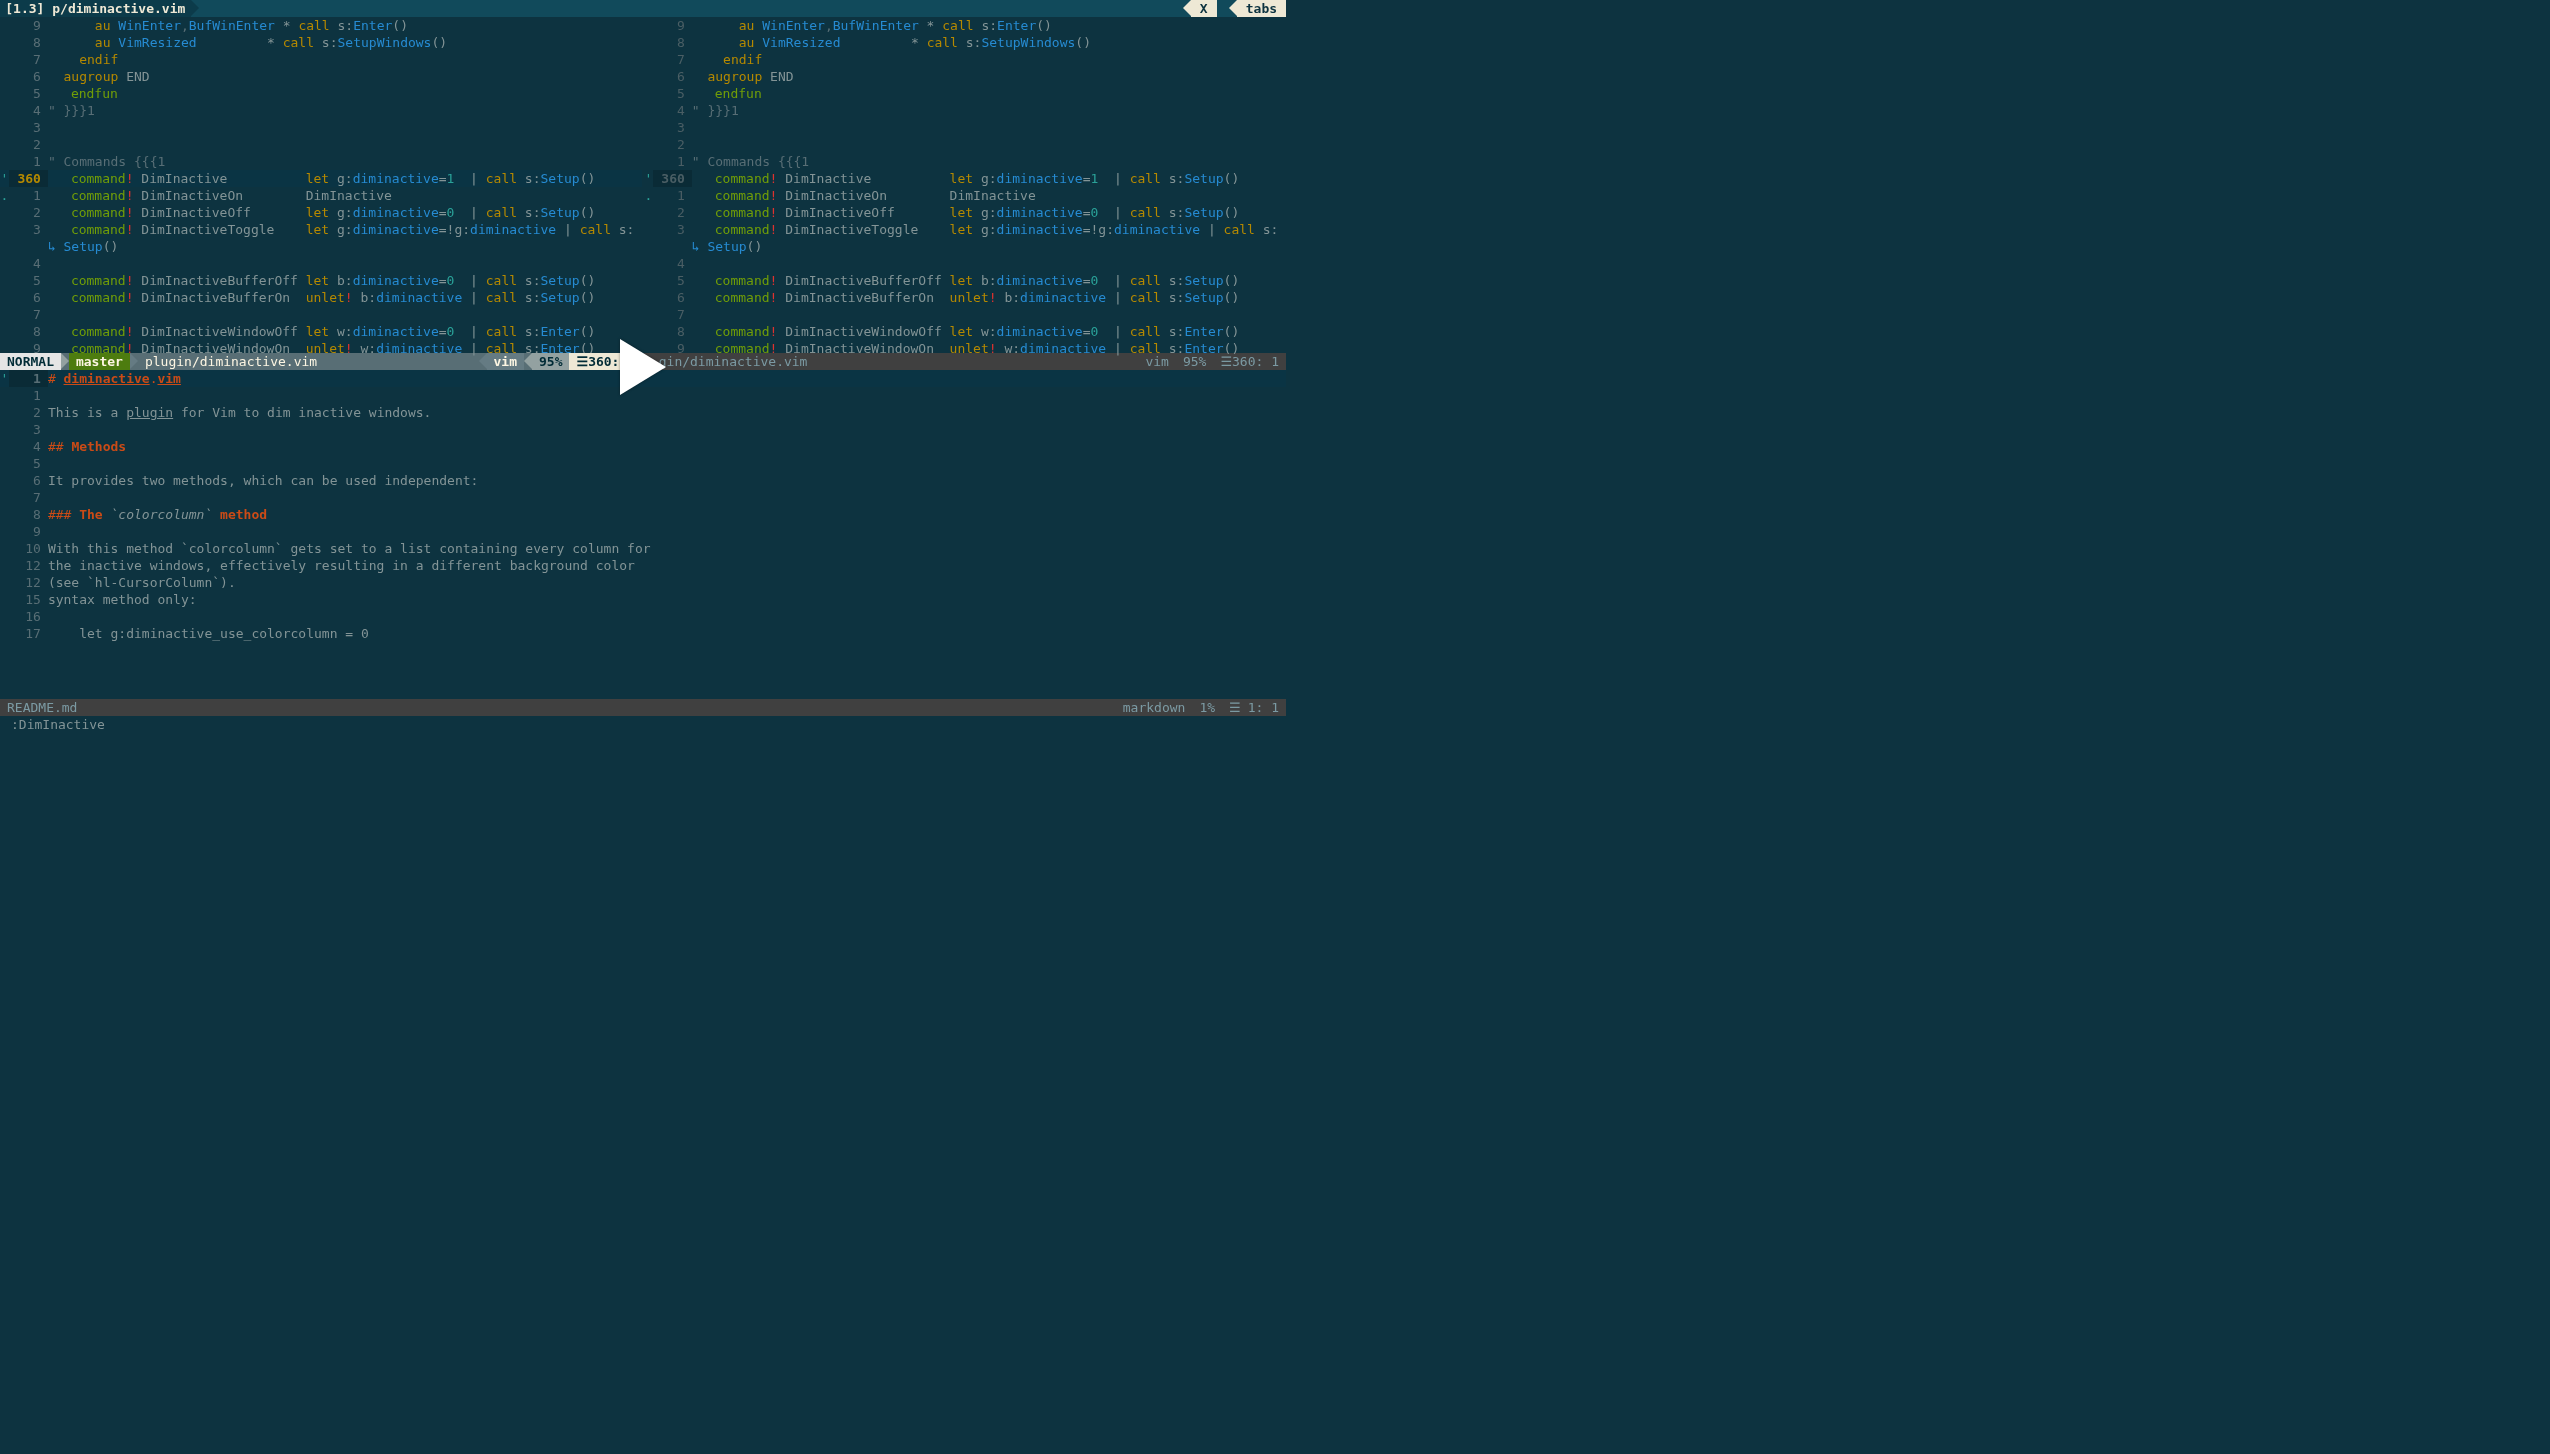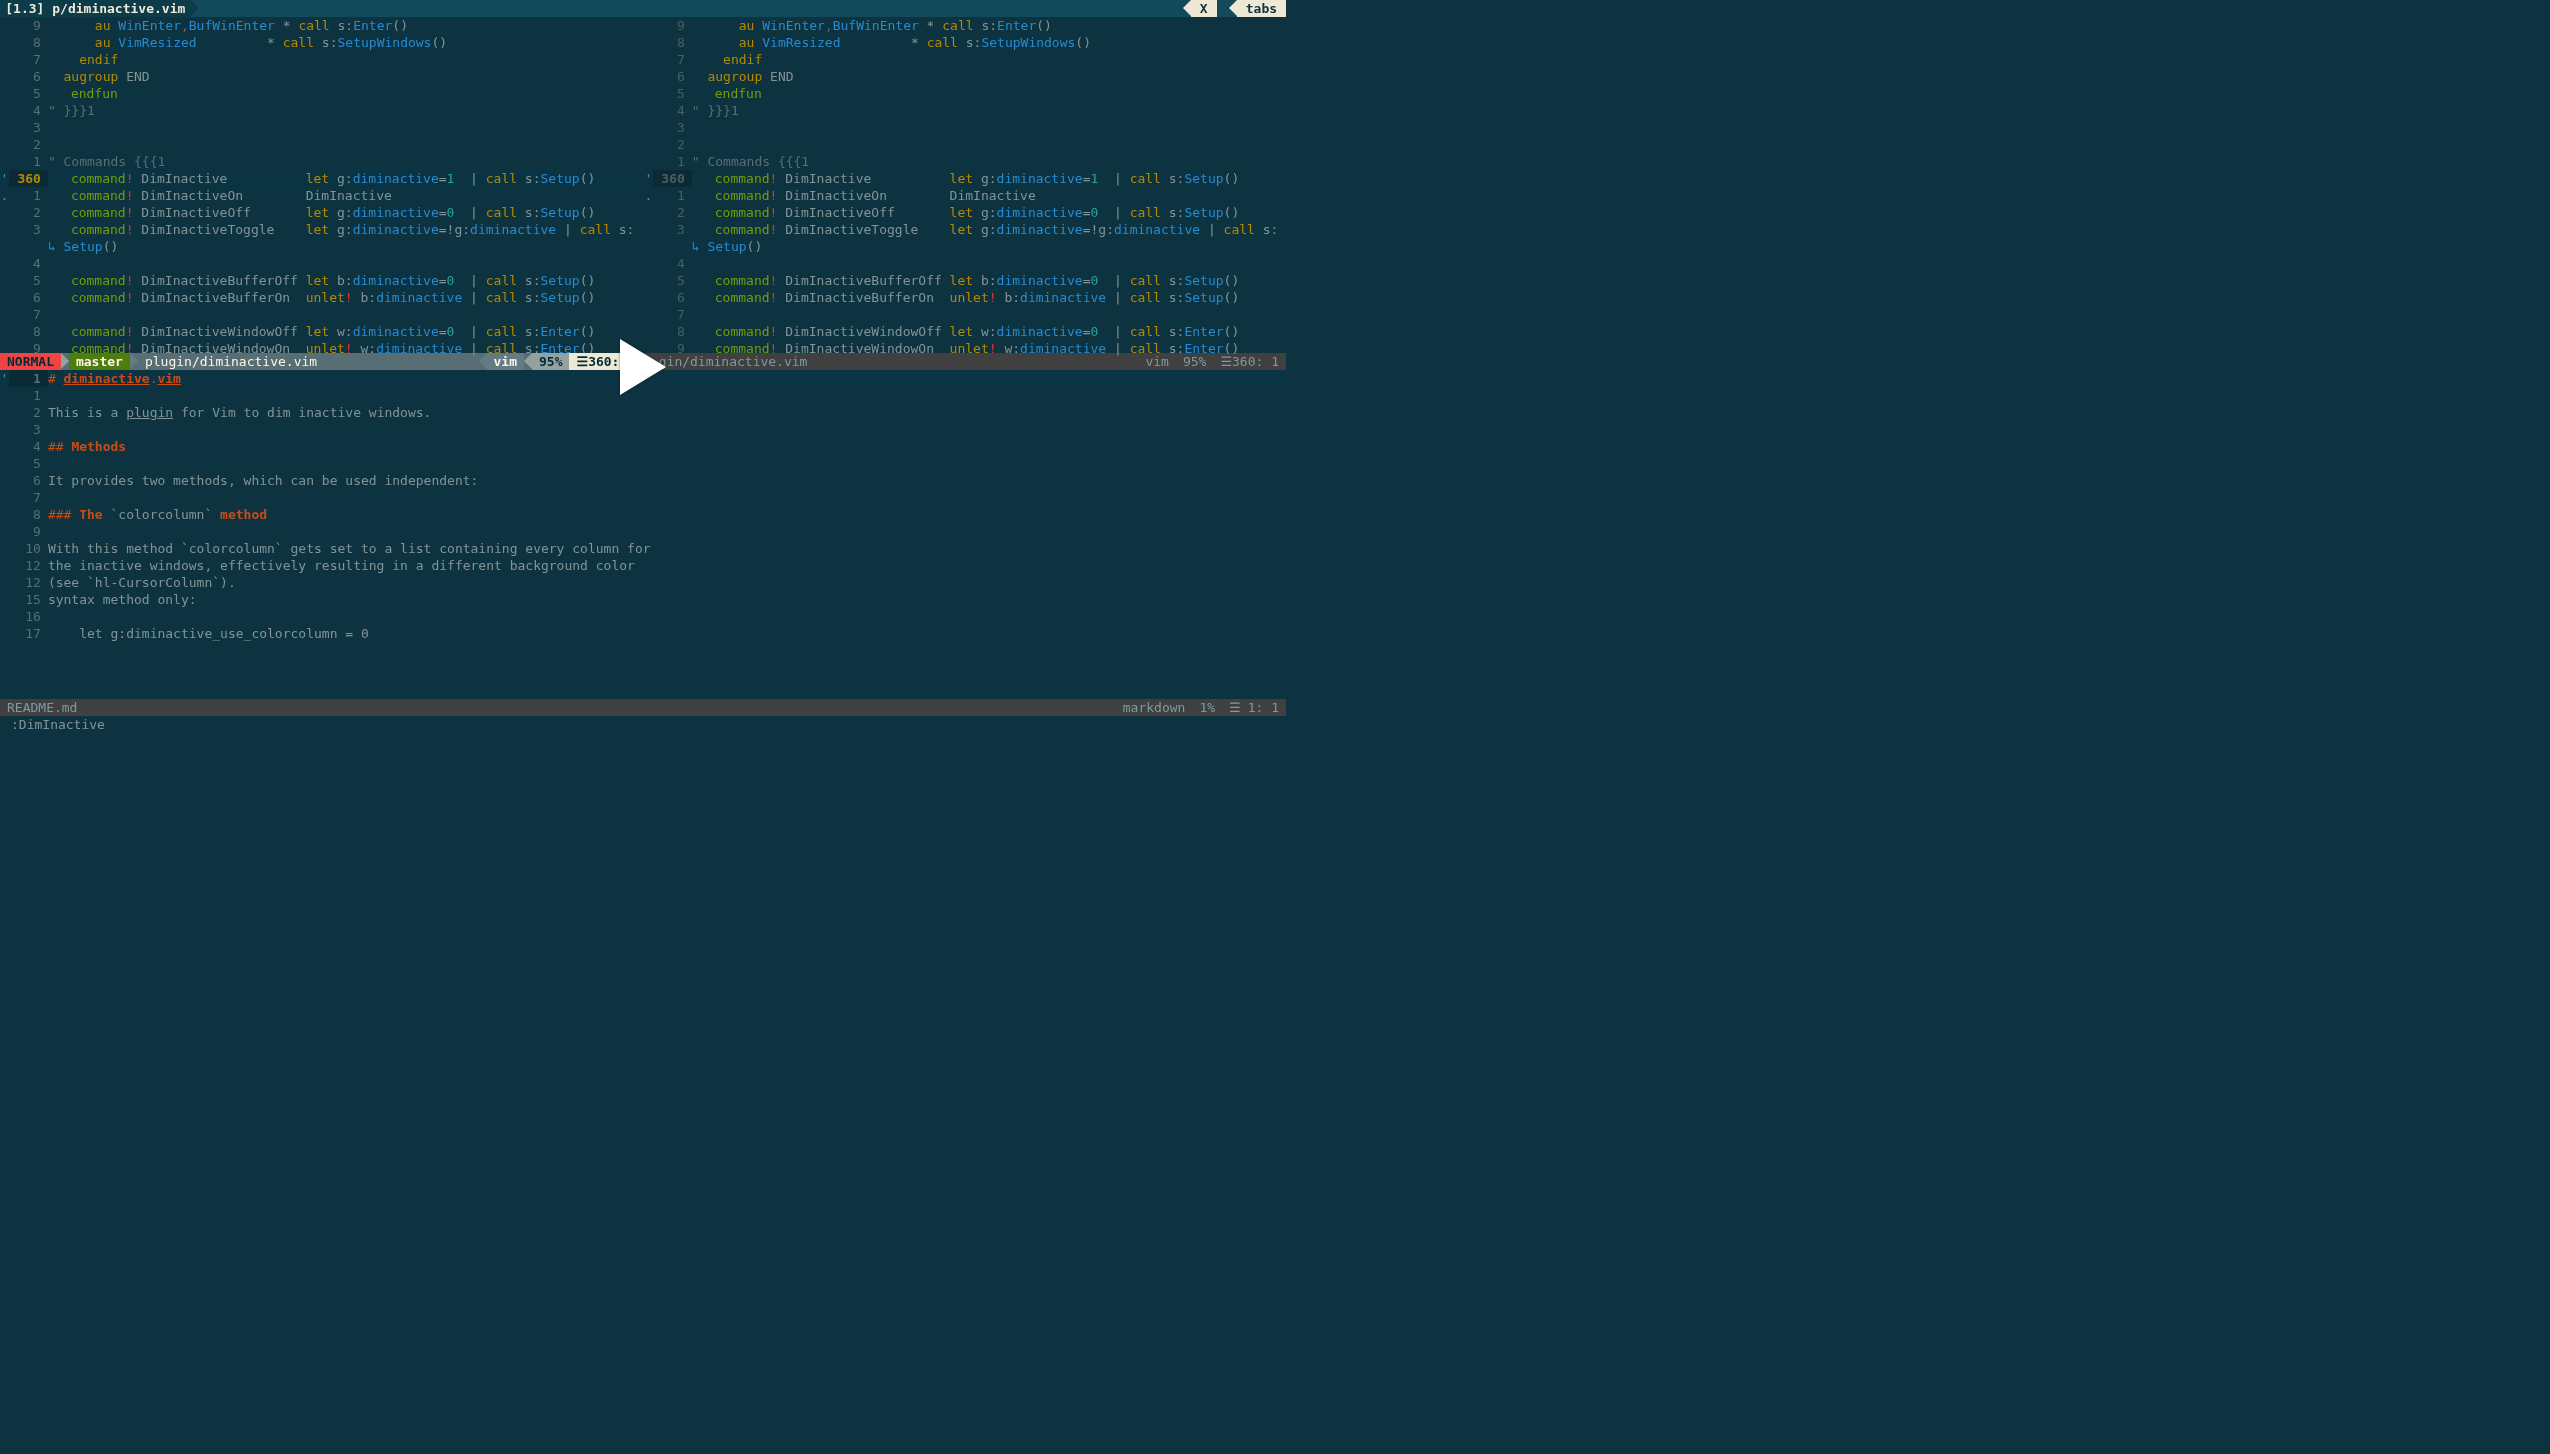--- a/index.html
+++ b/index.html
@@ -56,36 +56,36 @@
 .wrap{ color:#268bd2; }
 .op  { color:#586e75; }
 .num { color:#2aa198; }
 .typ { color:#b58900; }      
 
 
 .status { display:flex; height:17px; align-items:stretch; font-weight:bold; }
 .status.active { background:#586e75; color:#fdf6e3; }
 .status.inactive { background:#404040; color:#7b9aa3; font-weight:normal; }
 .seg { padding:0 7px; }
-.seg.mode { background:#ef4444; color:#002b36; }
+.seg.mode { background:#e5e5e5; color:#002b36; }
 .seg.branch { background:#4d7c0f; color:#fdf6e3; }
 .seg.ft { background:#657b83; color:#fdf6e3; }
 .seg.pct { background:#93a1a1; color:#002b36; }
 .seg.pos { background:#eee8d5; color:#002b36; }
 .arrow-r { width:0;height:0;border-top:8.4px solid transparent;border-bottom:8.4px solid transparent; }
 .arrow-l { width:0;height:0;border-top:8.4px solid transparent;border-bottom:8.4px solid transparent; }
 
 
 .readme { height:329px; overflow:hidden; }
 .readme .gut { color:#586e75; }
 .h1 { color:#cb4b16; font-weight:bold; text-decoration:underline; }
 .h2 { color:#cb4b16; font-weight:bold; }
 .hpre { color:#cb4b16; }
 .ul  { text-decoration:underline; }
-.codeinl { color:#839496; }
+.codeinl { color:#839496;font-style:italic; }
 
 .readme .line.cursorline { background:#0a3444; }
 
 
 .cmdline { height:17px; padding-left:11px; color:#839496; }
 
 
 .play {
   position:absolute; left:50%; top:50%; transform:translate(-50%,-50%);
   width:0;height:0;

